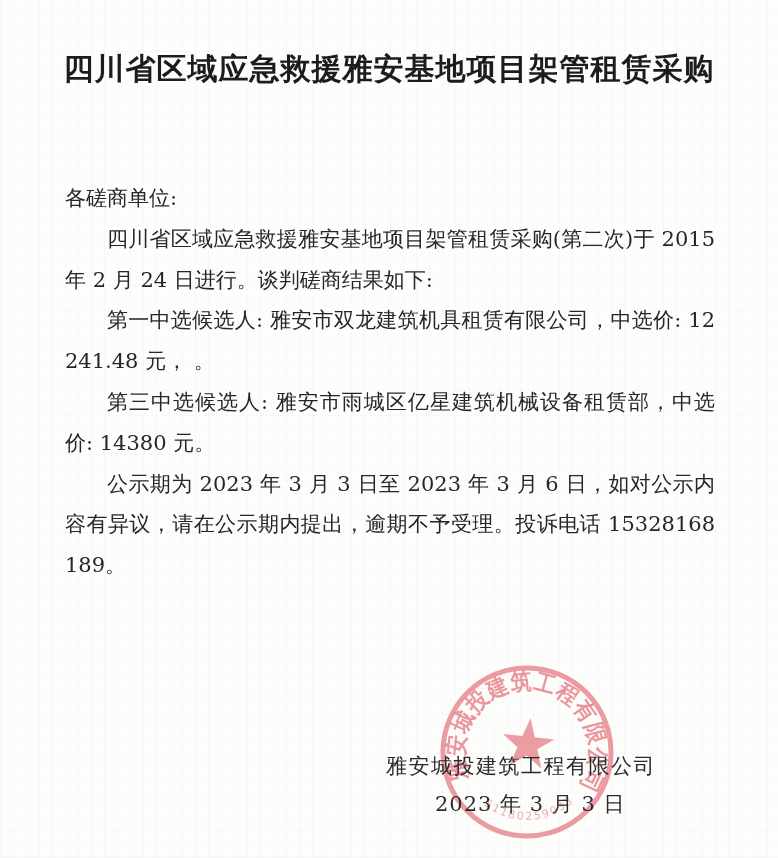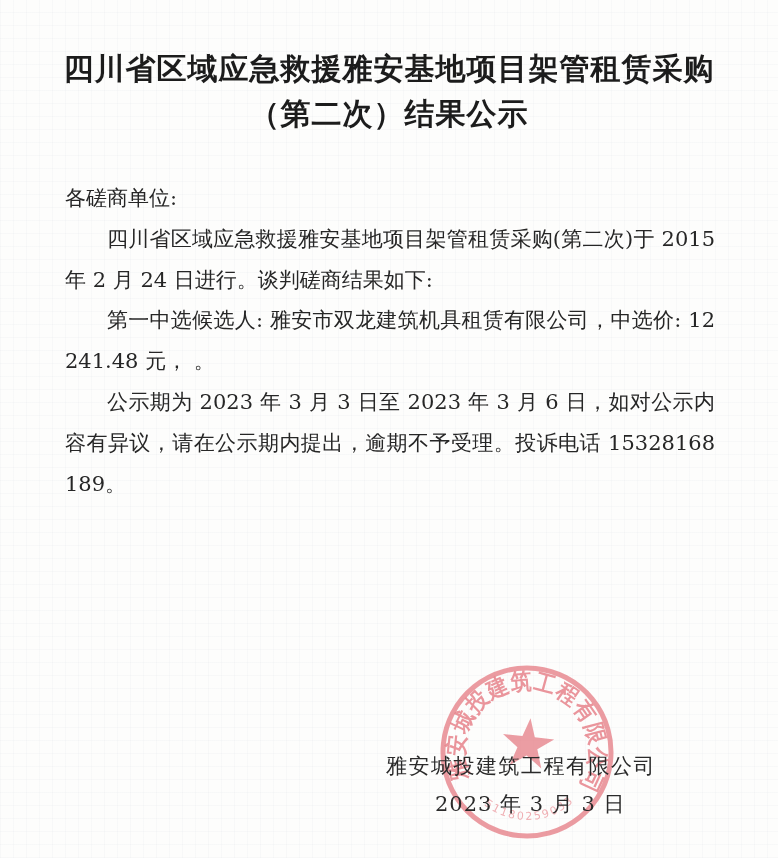--- a/index.html
+++ b/index.html
@@ -85,27 +85,27 @@
     font-weight: 400;
   }
 </style>
 </head>
 <body>
 
 <div class="doc">
 
   <h1 class="title">
     <span class="t-line">四川省区域应急救援雅安基地项目架管租赁采购</span>
-    <span class="t-line">（第二次）结果公示</span>
   </h1>
 
   <div class="content">
     <p class="para">各磋商单位:</p>
     <p class="para indent">四川省区域应急救援雅安基地项目架管租赁采购(第二次)于 2015 年 2 月 24 日进行。谈判磋商结果如下:</p>
     <p class="para indent">第一中选候选人: 雅安市双龙建筑机具租赁有限公司，中选价: 12241.48 元， 。</p>
+    <p class="para indent">第三中选候选人: 雅安市雨城区亿星建筑机械设备租赁部，中选价: 14380 元。</p>
     <p class="para indent">公示期为 2023 年 3 月 3 日至 2023 年 3 月 6 日，如对公示内容有异议，请在公示期内提出，逾期不予受理。投诉电话 15328168189。</p>
   </div>
 
   <div class="seal">
     <svg viewBox="0 0 220 220" xmlns="http://www.w3.org/2000/svg">
       <circle cx="110" cy="110" r="84" fill="none" stroke="#e4737c" stroke-width="5" opacity="0.8"></circle>
       <path id="sealArc" d="M 55.4 141.5 A 63 63 0 1 1 164.6 141.5" fill="none"></path>
       <path id="codeArc" d="M 71 165.7 A 68 68 0 0 0 162.1 153.7" fill="none"></path>
       <polygon points="110,76 116.2,94.5 135.7,94.7 120,106.2 125.9,124.8 110,113.5 94.1,124.8 100,106.2 84.3,94.7 103.8,94.5" fill="#e57d85" opacity="0.85"></polygon>
       <text font-size="23" fill="#e4737c" letter-spacing="1" opacity="0.85">

